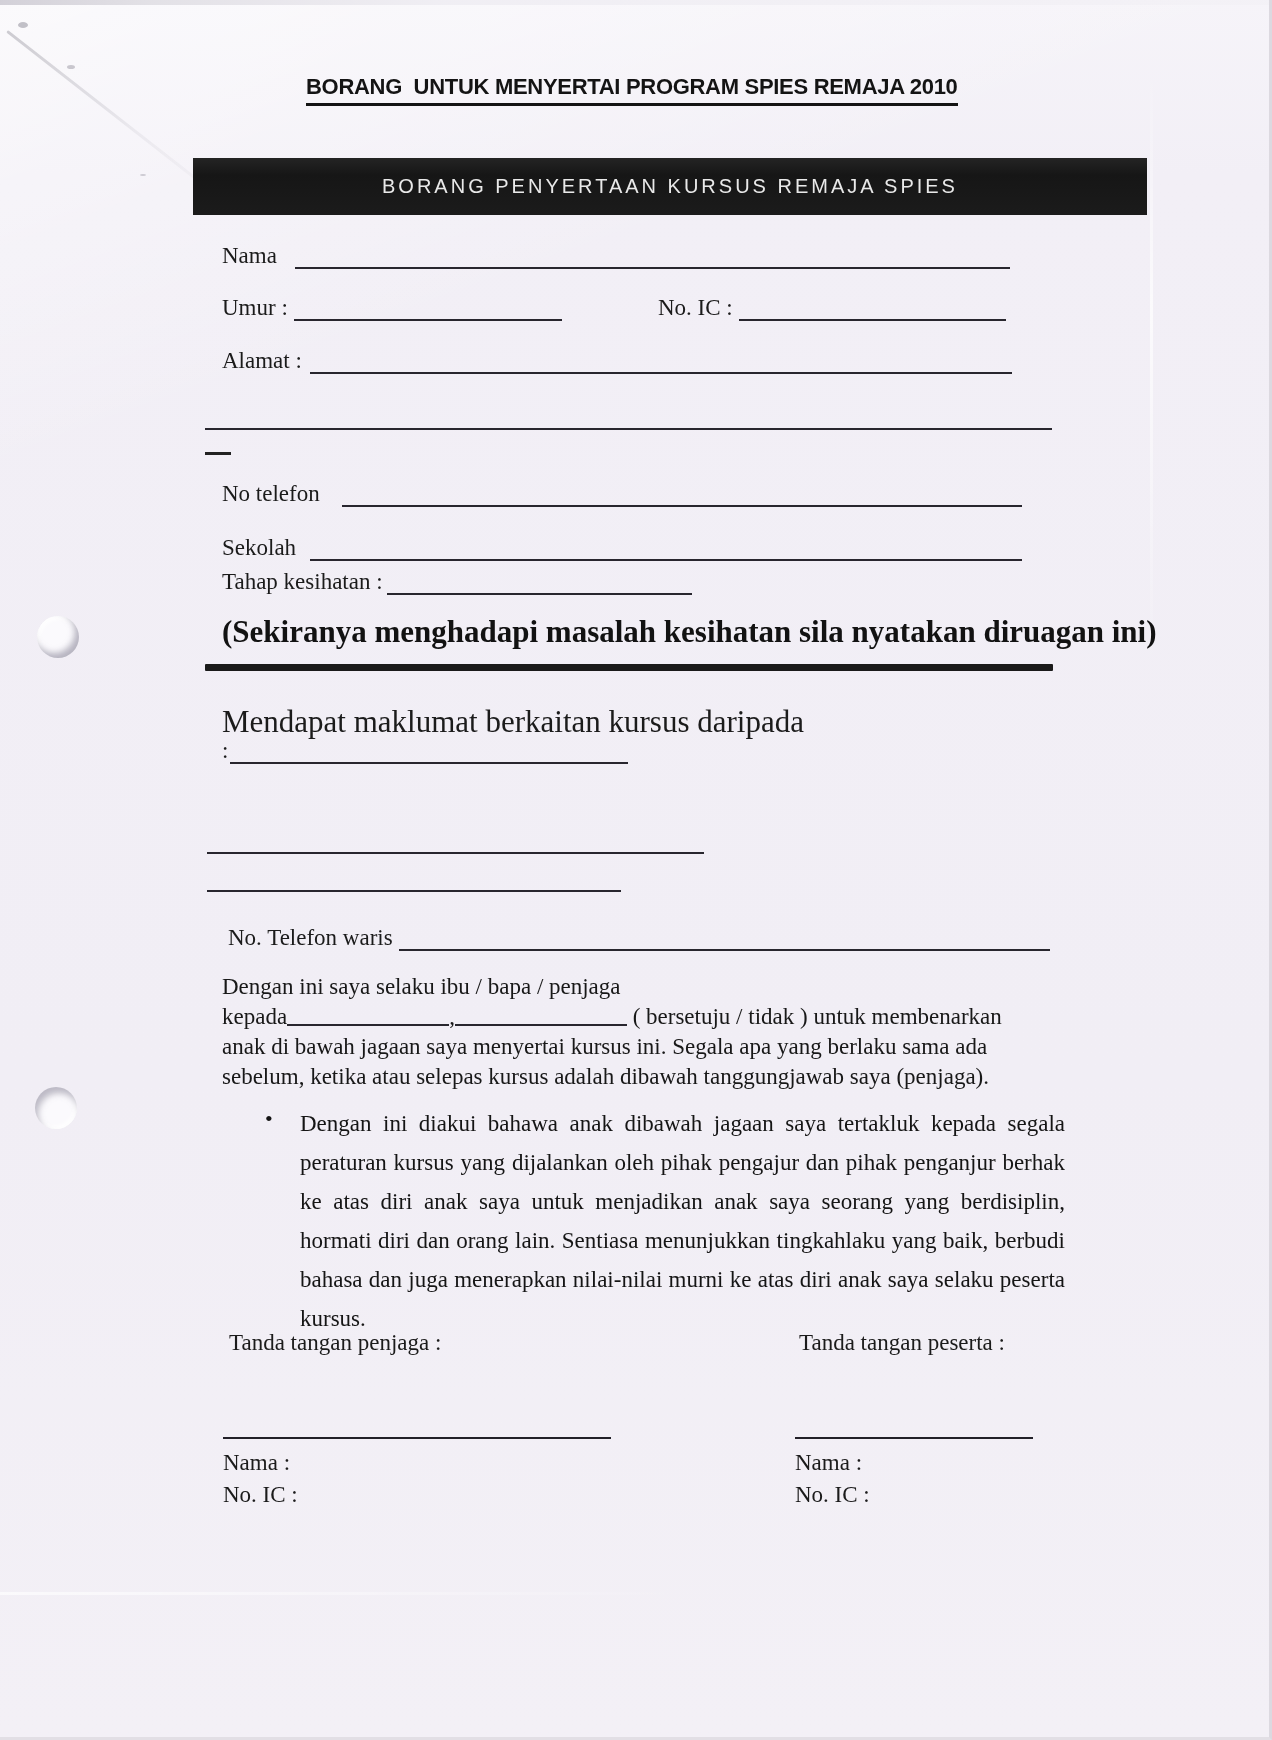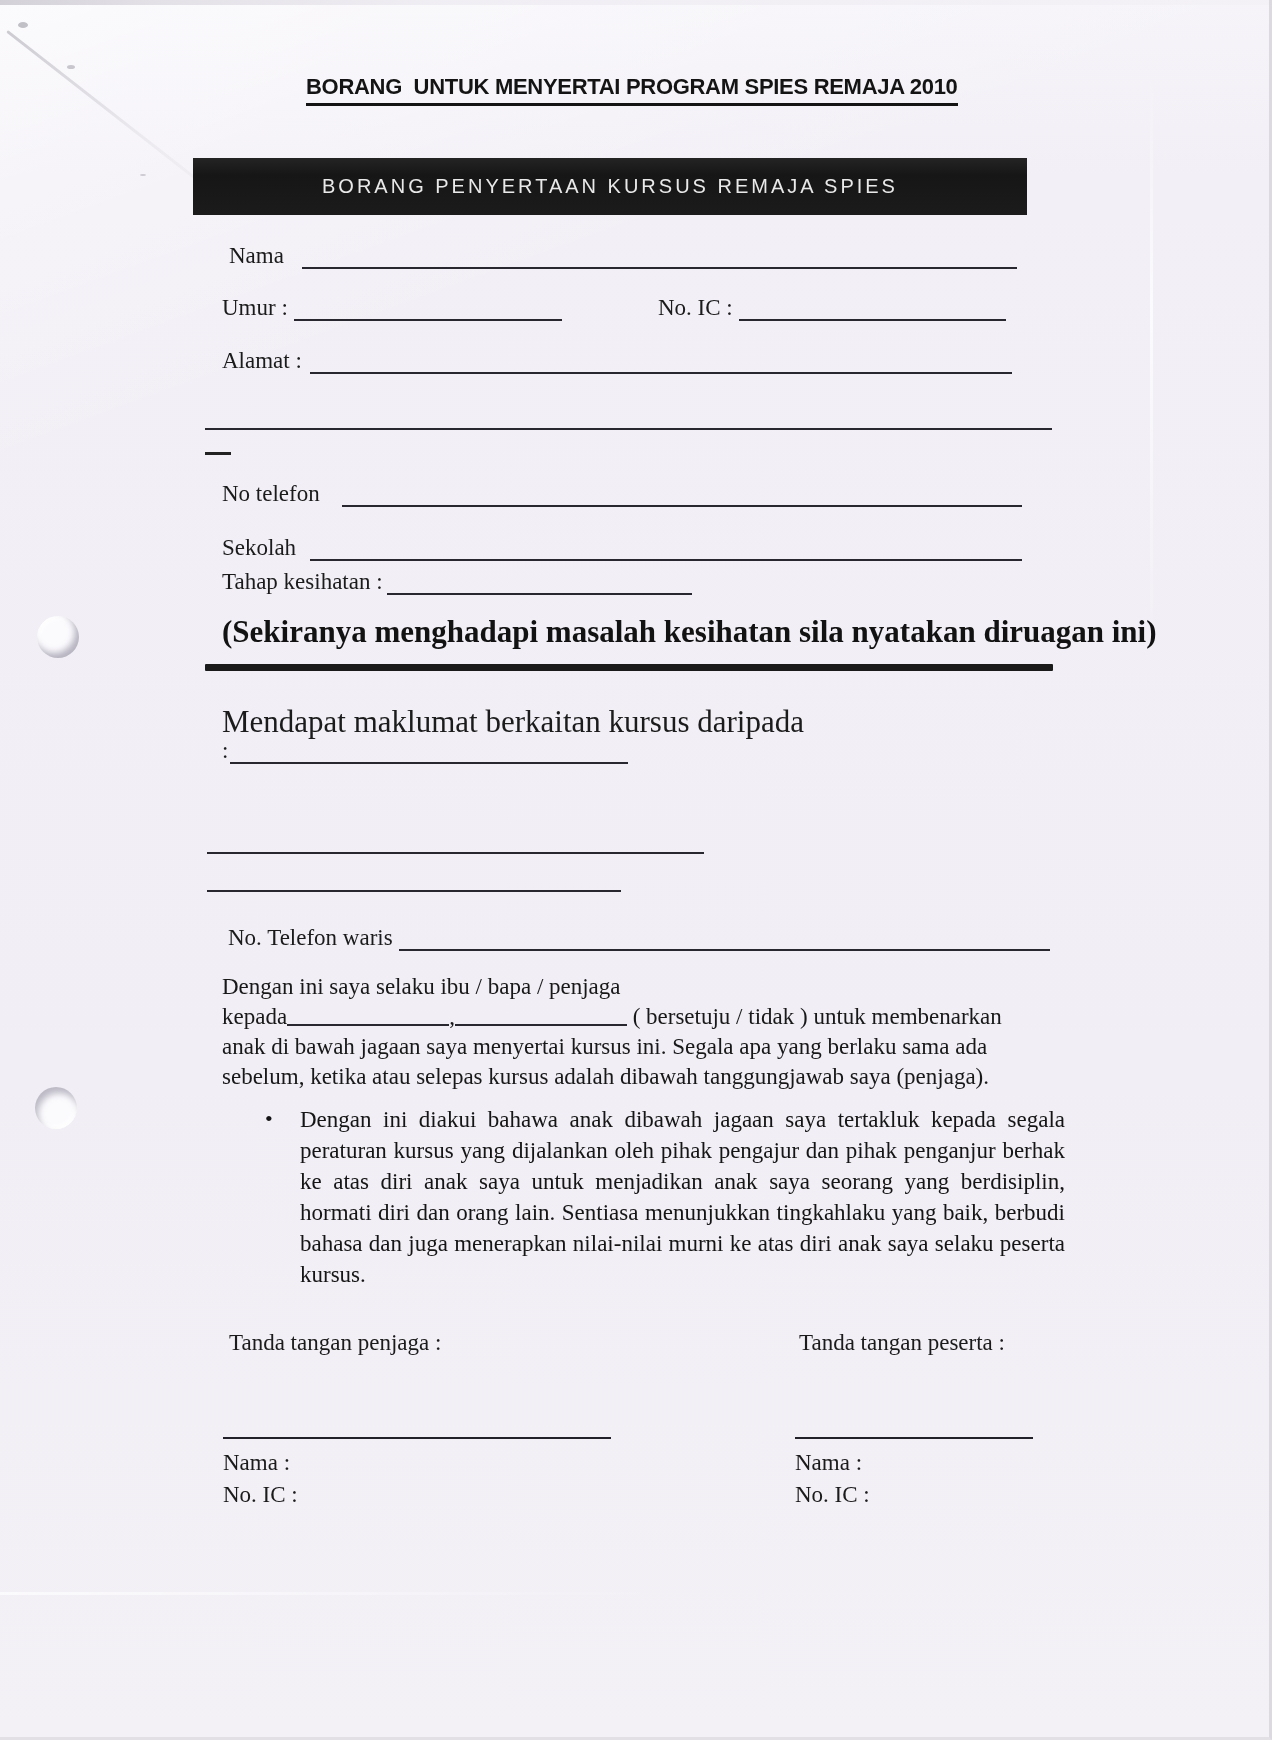--- a/index.html
+++ b/index.html
@@ -40,21 +40,21 @@
 
   
   .doc-title{
     position:absolute;left:306px;top:74px;
     font-family:"Liberation Sans", sans-serif;
     font-weight:bold;font-size:22px;letter-spacing:-0.3px;
     color:#141414;white-space:pre;
     border-bottom:3px solid #141414;padding-bottom:3px;
   }
   .banner{
-    position:absolute;left:193px;top:158px;width:834px;height:57px;
+    position:absolute;left:193px;top:158px;width:954px;height:57px;
     background:linear-gradient(180deg,#242424,#161616 30%,#1b1b1b);
     display:flex;align-items:center;justify-content:center;
   }
   .banner-text{
     font-family:"Liberation Sans", sans-serif;
     font-size:20px;letter-spacing:3px;color:#e9e9e9;
   }
 
   
   .row{position:absolute;display:flex;align-items:flex-end;font-size:23px;white-space:nowrap;}
@@ -68,21 +68,21 @@
 
   
   .consent{position:absolute;left:222px;top:972px;width:845px;font-size:23px;line-height:30px;color:#181818;}
   .consent .cline{white-space:nowrap;}
   .blank{display:inline-block;border-bottom:2px solid #28262e;height:20px;transform:translateY(2px);}
   .blank-1{width:162px;}
   .blank-2{width:172px;}
 
   .bullet-para{position:absolute;left:265px;top:1104px;width:800px;display:flex;}
   .bullet-glyph{flex:none;width:18px;font-size:22px;margin-right:17px;padding-top:2px;color:#141414;}
-  .bullet-text{flex:1;margin:0;font-size:23px;line-height:31px;text-align:justify;color:#151515;}
+  .bullet-text{flex:1;margin:0;font-size:23px;line-height:39px;text-align:justify;color:#151515;}
 
   .sig-label{position:absolute;font-size:23px;white-space:nowrap;}
   .sig-line{position:absolute;border-top:2.5px solid #222028;height:0;}
 </style>
 </head>
 <body>
 
 <div class="page">
 
   <div class="edge-top"></div>
@@ -91,21 +91,21 @@
   <div class="crease-v"></div>
   <div class="crease-b"></div>
   <div class="punch-hole hole-1"></div>
   <div class="punch-hole hole-2"></div>
 
   <div class="doc-title">BORANG  UNTUK MENYERTAI PROGRAM SPIES REMAJA 2010</div>
   <div class="banner">
     <span class="banner-text">BORANG PENYERTAAN KURSUS REMAJA SPIES</span>
   </div>
 
-  <div class="row" style="left:229px;top:238px;width:788px;">
+  <div class="row" style="left:222px;top:238px;width:788px;">
     <span class="lbl">Nama</span>
     <span class="line" style="margin-left:18px;"></span>
   </div>
 
   <div class="row" style="left:222px;top:290px;width:340px;">
     <span class="lbl">Umur  :</span>
     <span class="line" style="margin-left:6px;"></span>
   </div>
   <div class="row" style="left:658px;top:290px;width:348px;">
     <span class="lbl">No. IC :</span>

